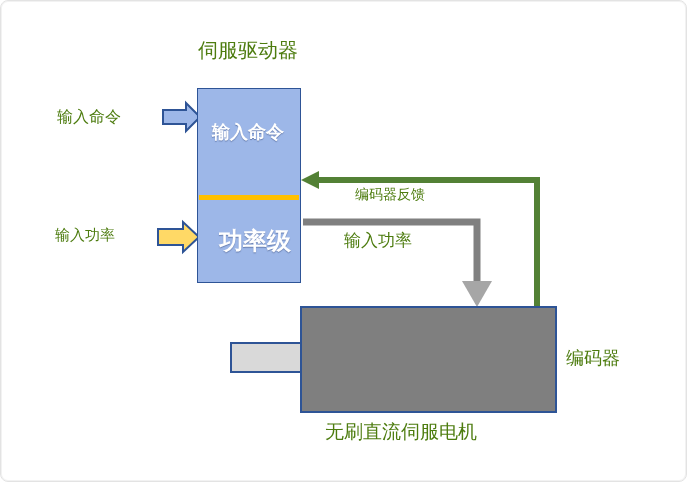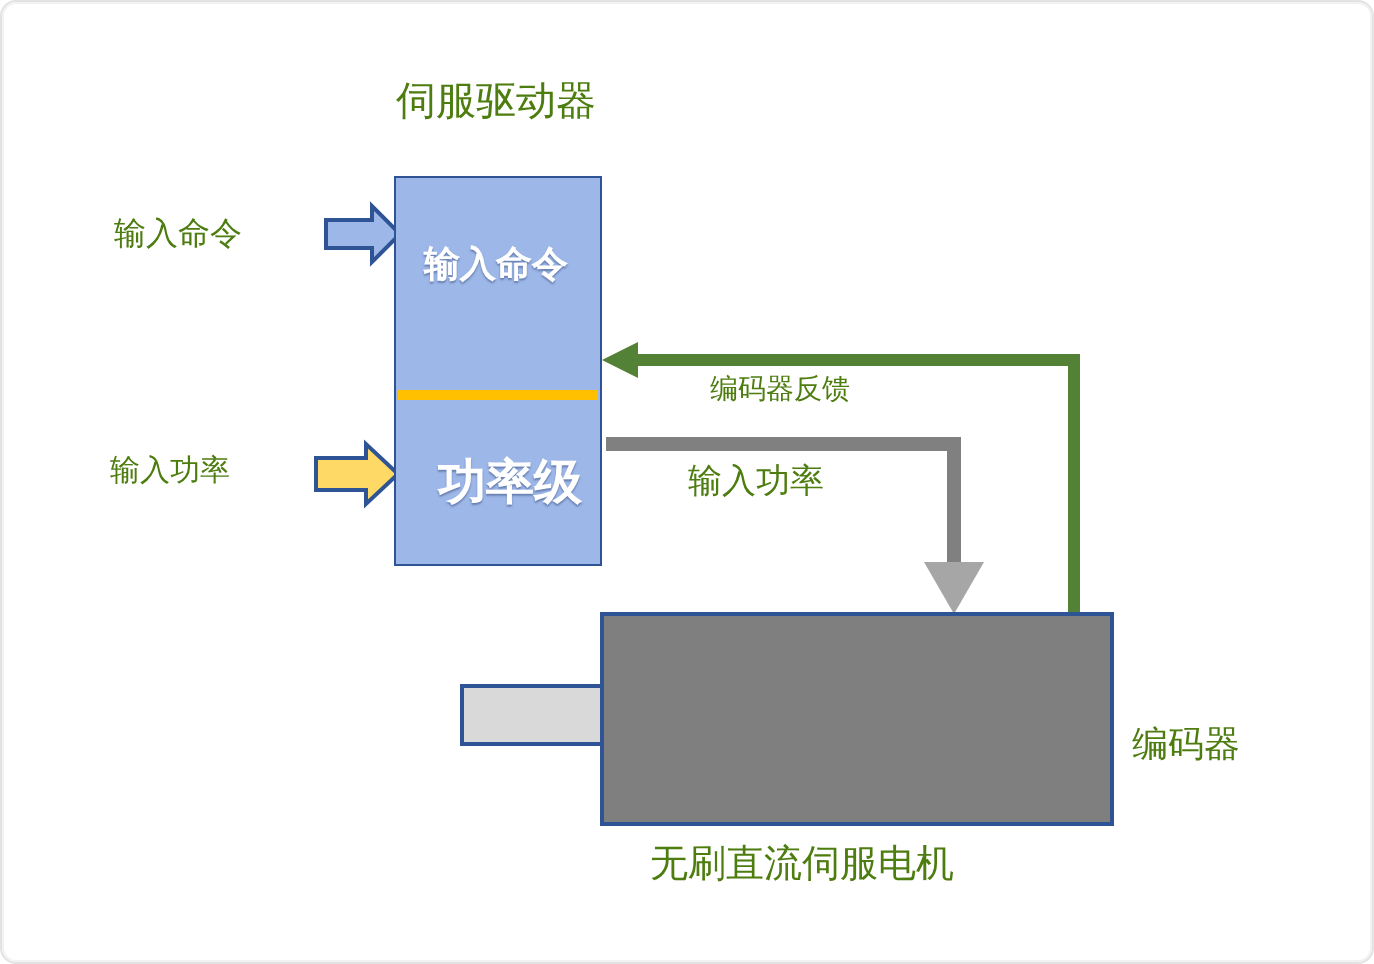--- a/index.html
+++ b/index.html
@@ -100,13 +100,13 @@
 
 <div class="lbl" style="left:344px;top:229px;font-size:17px;">输入功率</div>
 
 <div class="box" id="motor-shaft"></div>
 <div class="box" id="motor-body">
   
 </div>
 
 <div class="lbl" style="left:325px;top:419px;font-size:19px;">无刷直流伺服电机</div>
 
-<div class="lbl" style="left:566px;top:360px;font-size:18px;">编码器</div>
+<div class="lbl" style="left:566px;top:346px;font-size:18px;">编码器</div>
 
 </body></html>

